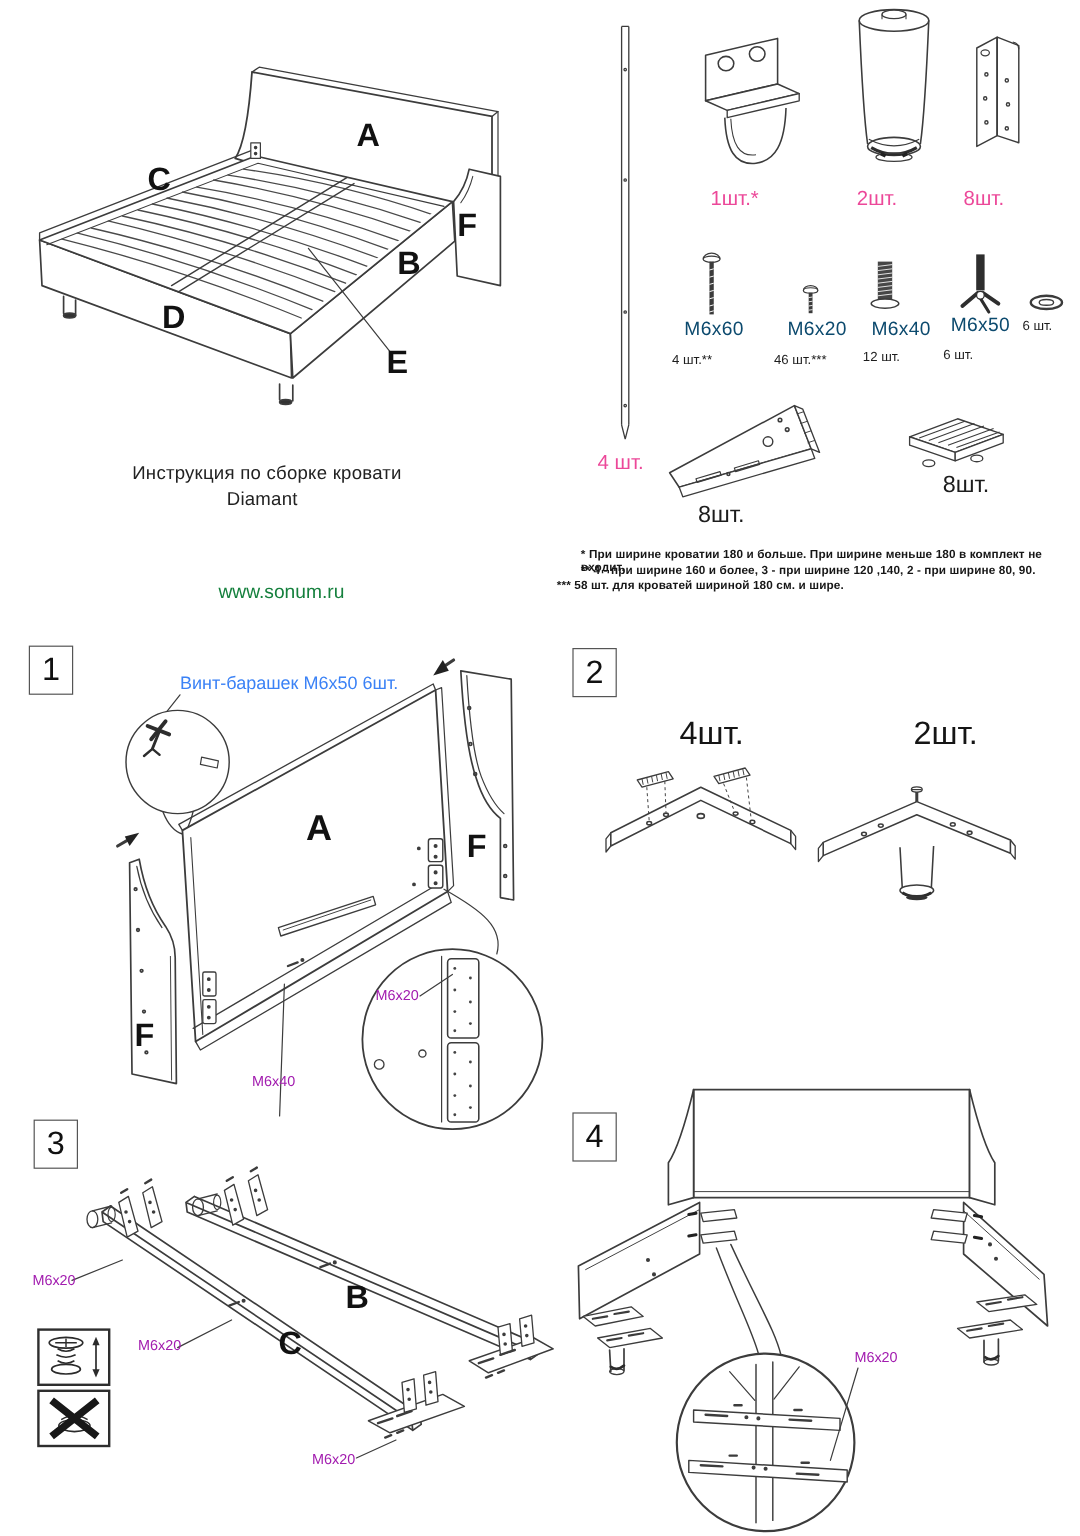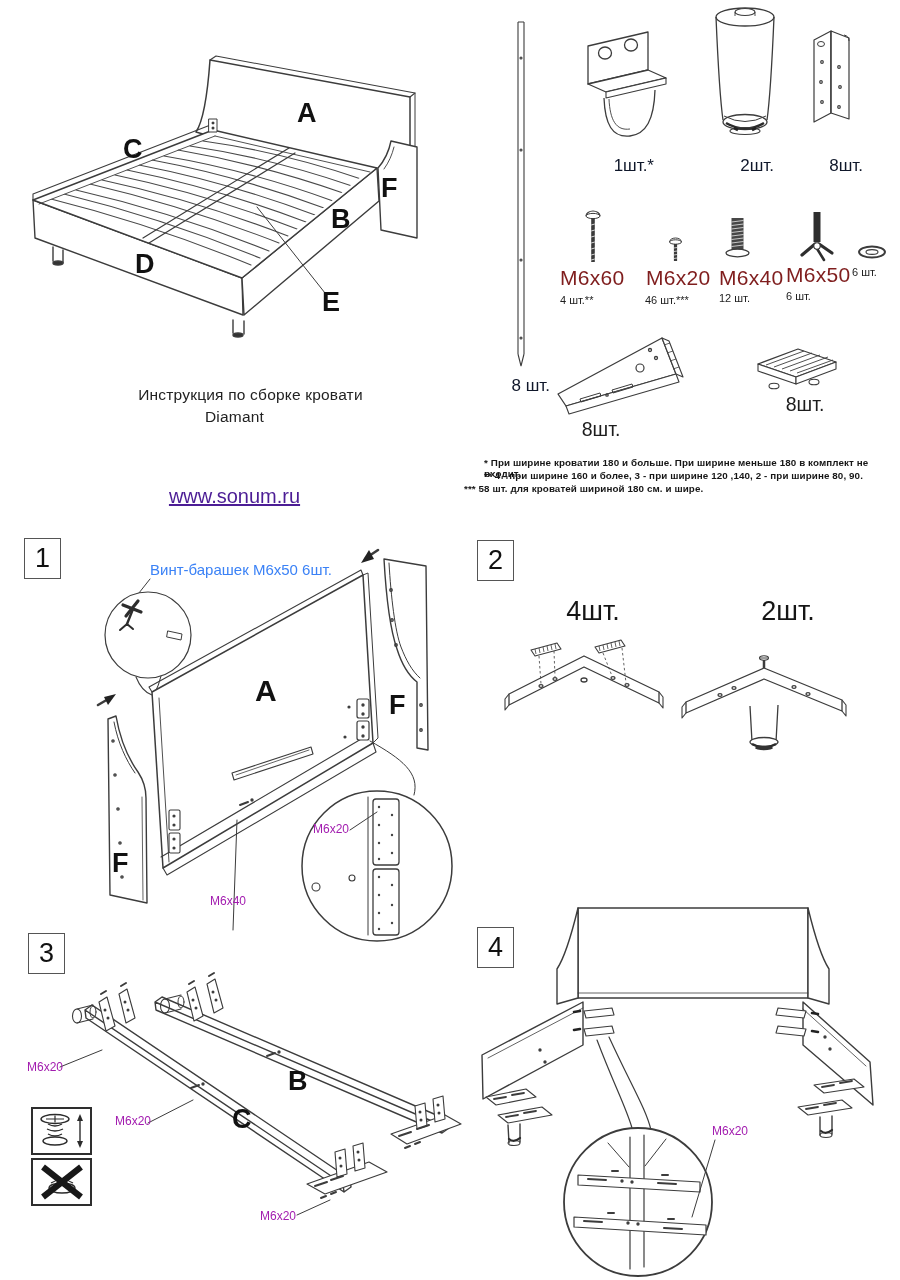--- a/index.html
+++ b/index.html
@@ -4,27 +4,27 @@
 <style>
   * { margin:0; padding:0; box-sizing:border-box; }
   html,body { background:#ffffff; }
   .page {
     position:relative; width:900px; height:1280px; background:#fff;
     font-family:"Liberation Sans", sans-serif; color:#1d1d1d; overflow:hidden;
   }
   .abs { position:absolute; z-index:2; }
   svg.art { position:absolute; left:0; top:0; z-index:1; }
   .ttl { font-size:15.5px; color:#222; text-align:center; width:245px; letter-spacing:.2px; }
-  .site { font-size:20px; color:#4c1d95; text-align:center; width:245px;text-decoration:underline; }
+  .site { font-size:16px; color:#15803d; text-align:center; width:245px; }
   .bl { font-weight:bold; font-size:27px; color:#111; }
   .bl-lg { font-weight:bold; font-size:30px; color:#111; }
-  .q17 { font-size:17px; color:#0f172a; text-align:right; }
+  .q17 { font-size:17px; color:#ec4899; text-align:left; }
   .q19 { font-size:19.5px; color:#1d1d1d; text-align:center; }
   .q26 { font-size:27px; color:#151515; text-align:center; }
-  .m19 { font-size:21px; color:#7f1d1d; text-align:left; letter-spacing:.3px; }
+  .m19 { font-size:16px; color:#0c4a6e; text-align:center; letter-spacing:.3px; }
   .qsm { font-size:11px; color:#1d1d1d; text-align:left; }
   .code { font-size:12px; color:#a21caf; }
   .callout { font-size:15px; color:#3b82f6; }
   .fn { font-size:9.8px; font-weight:bold; color:#161616; letter-spacing:.1px; }
   .stepbox {
     width:37px; height:41px; border:1.5px solid #555; background:#fff;
     display:flex; align-items:center; justify-content:center;
     font-size:27px; color:#111;
   }
   .warnbox {
@@ -405,32 +405,32 @@
     <path stroke-width="2" d="M150,286 L156,286 M200,290 L206,290"></path>
     <path fill="#fff" stroke-width="1.2" d="M112,332 L244,340 L244,350 L112,342 Z"></path>
     <path stroke-width="2" d="M122,336 L140,337 M202,343 L220,344"></path>
     <circle cx="166" cy="338" r="1" fill="#444"></circle>
         <circle cx="176" cy="339" r="1" fill="#444"></circle>
     <path stroke-width="2" d="M146,328 L152,328 M206,334 L212,334"></path>
     <path stroke-width="1" d="M253,255 L230,332"></path>
   </g>
 </svg>
 
-<div class="abs ttl" style="left:128px; top:386px;">Инструкция по сборке кровати</div>
-<div class="abs ttl" style="left:112px; top:408px;">Diamant</div>
+<div class="abs ttl" style="left:100px; top:386px;">Инструкция по сборке кровати</div>
+<div class="abs ttl" style="left:96px; top:408px;">Diamant</div>
 <div class="abs site" style="left:112px; top:485px;">www.sonum.ru</div>
 
 <div class="abs bl" style="left:297px; top:98px;">A</div>
 <div class="abs bl" style="left:123px; top:134px;">C</div>
 <div class="abs bl" style="left:381px; top:173px;">F</div>
 <div class="abs bl" style="left:331px; top:204px;">B</div>
 <div class="abs bl" style="left:135px; top:249px;">D</div>
 <div class="abs bl" style="left:322px; top:287px;">E</div>
 
-<div class="abs q17" style="left:498px; top:376px; width:52px;">8 шт.</div>
+<div class="abs q17" style="left:498px; top:376px; width:52px;">4 шт.</div>
 <div class="abs q17" style="left:592px; top:156px; width:62px;">1шт.*</div>
 <div class="abs q17" style="left:714px; top:156px; width:60px;">2шт.</div>
 <div class="abs q17" style="left:803px; top:156px; width:60px;">8шт.</div>
 
 <div class="abs m19" style="left:560px; top:266px; width:70px;">М6х60</div>
 <div class="abs qsm" style="left:560px; top:294px; width:70px;">4 шт.**</div>
 <div class="abs m19" style="left:646px; top:266px; width:70px;">М6х20</div>
 <div class="abs qsm" style="left:645px; top:294px; width:70px;">46 шт.***</div>
 <div class="abs m19" style="left:719px; top:266px; width:64px;">М6х40</div>
 <div class="abs qsm" style="left:719px; top:292px; width:64px;">12 шт.</div>

